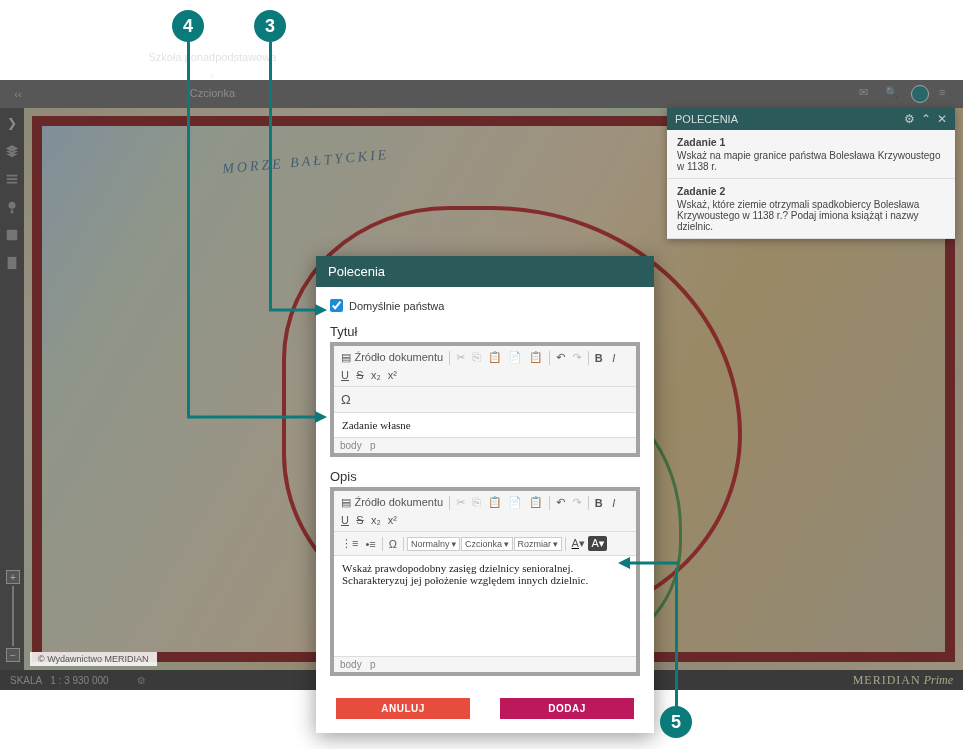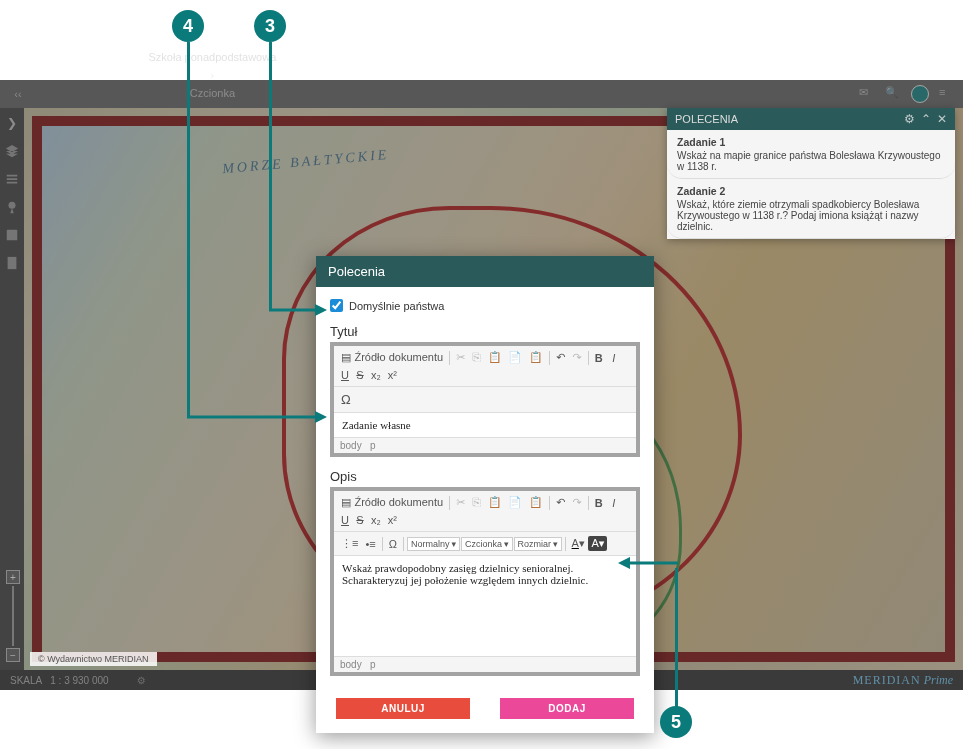--- a/index.html
+++ b/index.html
@@ -30,33 +30,33 @@
     .map-border { position:absolute; inset:8px; border: 10px solid #8c1818; background: linear-gradient(120deg, #b8d4e8 0%, #d4e0c8 15%, #e8dcc0 35%, #f0d8b0 50%, #e8c888 65%, #d8c8a8 100%); }
     .map-label { position:absolute; font-family: Georgia, serif; color:#555; font-style:italic; }
     .map-sea { color:#4a7a9a; font-size:14px; letter-spacing:3px; transform:rotate(-5deg);}
     .red-border-shape { position:absolute; border: 4px solid #c02020; border-radius: 40% 60% 50% 45%; }
     .green-border-shape { position:absolute; border: 3px solid #4a9a4a; border-radius: 45% 55% 40% 50%; }
     
     .copyright-box { position:absolute; left:30px; bottom:24px; background:rgba(255,255,255,0.85); padding:2px 8px; font-size:9px; color:#555; z-index:2;}
     
     .footer { position:absolute; bottom:0; left:0; right:0; height:20px; background:#3a3a3a; display:flex; align-items:center; padding:0 10px; color:#bbb; font-size:10px; z-index:0;}
     .footer-left { display:flex; gap:8px; align-items:flex-start;}
-    .footer-right { margin-left:auto; font-family: Georgia, serif; font-style:italic; font-size:12px; color:#7dd3fc;}
+    .footer-right { margin-left:auto; font-family: Georgia, serif; font-style:italic; font-size:12px; color:#fef9c3;}
     .footer-right .brand-a { font-style:normal; letter-spacing:1px;}
     
     .zoom-ctrl { position:absolute; left:6px; bottom:28px; display:flex; flex-direction:column; align-items:center; gap:2px; z-index:2; color:#aaa;}
     .zoom-btn { width:14px; height:14px; border:1px solid #888; background:#555; cursor:pointer; display:flex; align-items:center; justify-content:center; font-size:10px;}
     .zoom-track { width:2px; height:60px; background:#777;}
     
     
     .polecenia-panel { position:absolute; right:8px; top:28px; width:288px; background:#f5f5f5; z-index:5; box-shadow:0 2px 8px rgba(0,0,0,0.3); }
     .polecenia-panel .panel-header { background:#2a5a5a; color:#ddd; padding:4px 8px; font-size:11px; display:flex; align-items:center;}
     .panel-header-ctrls { margin-left:auto; display:flex; gap:6px; }
     .panel-header-ctrls span { cursor:pointer; font-size:12px; opacity:0.85;}
-    .polecenia-panel .task { padding:6px 10px; border-bottom:1px solid #ddd; font-size:10px; color:#444; cursor:pointer;border-radius:15px;}
+    .polecenia-panel .task { padding:6px 10px; border-bottom:1px solid #ddd; font-size:10px; color:#444; cursor:pointer;}
     .polecenia-panel .task-title { font-weight:bold; font-size:10.5px; margin-bottom:2px;}
     
     
     .modal { position:absolute; left:316px; top:176px; width:338px; background:#fff; z-index:100; box-shadow:0 4px 20px rgba(0,0,0,0.4);}
     .modal-header { background:#2a5a5a; color:#fff; padding:8px 12px; font-size:13px;}
     .modal-body { padding:12px 14px 10px;}
     .checkbox-row { display:flex; align-items:center; gap:6px; font-size:11px; color:#333; margin-bottom:8px;}
     .checkbox-row input { accent-color: #1a8cd8;}
     .field-label { font-size:13px; color:#333; margin-bottom:3px;margin-top:12px;}
     
@@ -66,21 +66,21 @@
     .tbtn.disabled { color:#bbb; cursor:default;}
     .tsep { width:1px; height:14px; background:#ccc; margin:0 2px;}
     .tdropdown { font-size:9px; color:#555; padding:1px 3px; border:1px solid #ccc; background:#fff; cursor:pointer; display:flex; align-items:center; gap:2px;}
     .editor-content { padding:6px 8px; font-size:11px; color:#222; min-height:24px; font-family: Georgia, serif;}
     .editor-content.tall { min-height:100px;}
     .editor-footer { background:#f5f5f5; border-top:1px solid #ddd; padding:2px 6px; font-size:10px; color:#888;}
     
     .modal-buttons { display:flex; justify-content:space-around; padding:10px 20px 14px; gap:30px;}
     .btn { flex:1; padding:5px 0; text-align:center; font-size:10px; font-weight:bold; color:#fff; cursor:pointer; letter-spacing:0.5px;}
     .btn-cancel { background:#e84c3d;}
-    .btn-add { background:#ec4899;}
+    .btn-add { background:#be185d;}
   </style>
 </head>
 <body>
 
 <div class="callout" style="left:172px; top:10px;">4</div>
 <div class="callout-line" style="left:187px; top:42px; width:3px; height:374px;"></div>
 <div class="callout-arrow" style="left:183px; top:413px; border-left:6px solid transparent; border-right:6px solid transparent; border-top:0; width:8px; height:0;"></div>
 <svg style="position:absolute; left:187px; top:410px; z-index:199;" width="140" height="14">
     <line x1="0" y1="7" x2="128" y2="7" stroke="#0a7a7a" stroke-width="3"></line>
     <polygon points="128,1 140,7 128,13" fill="#0a7a7a"></polygon>

